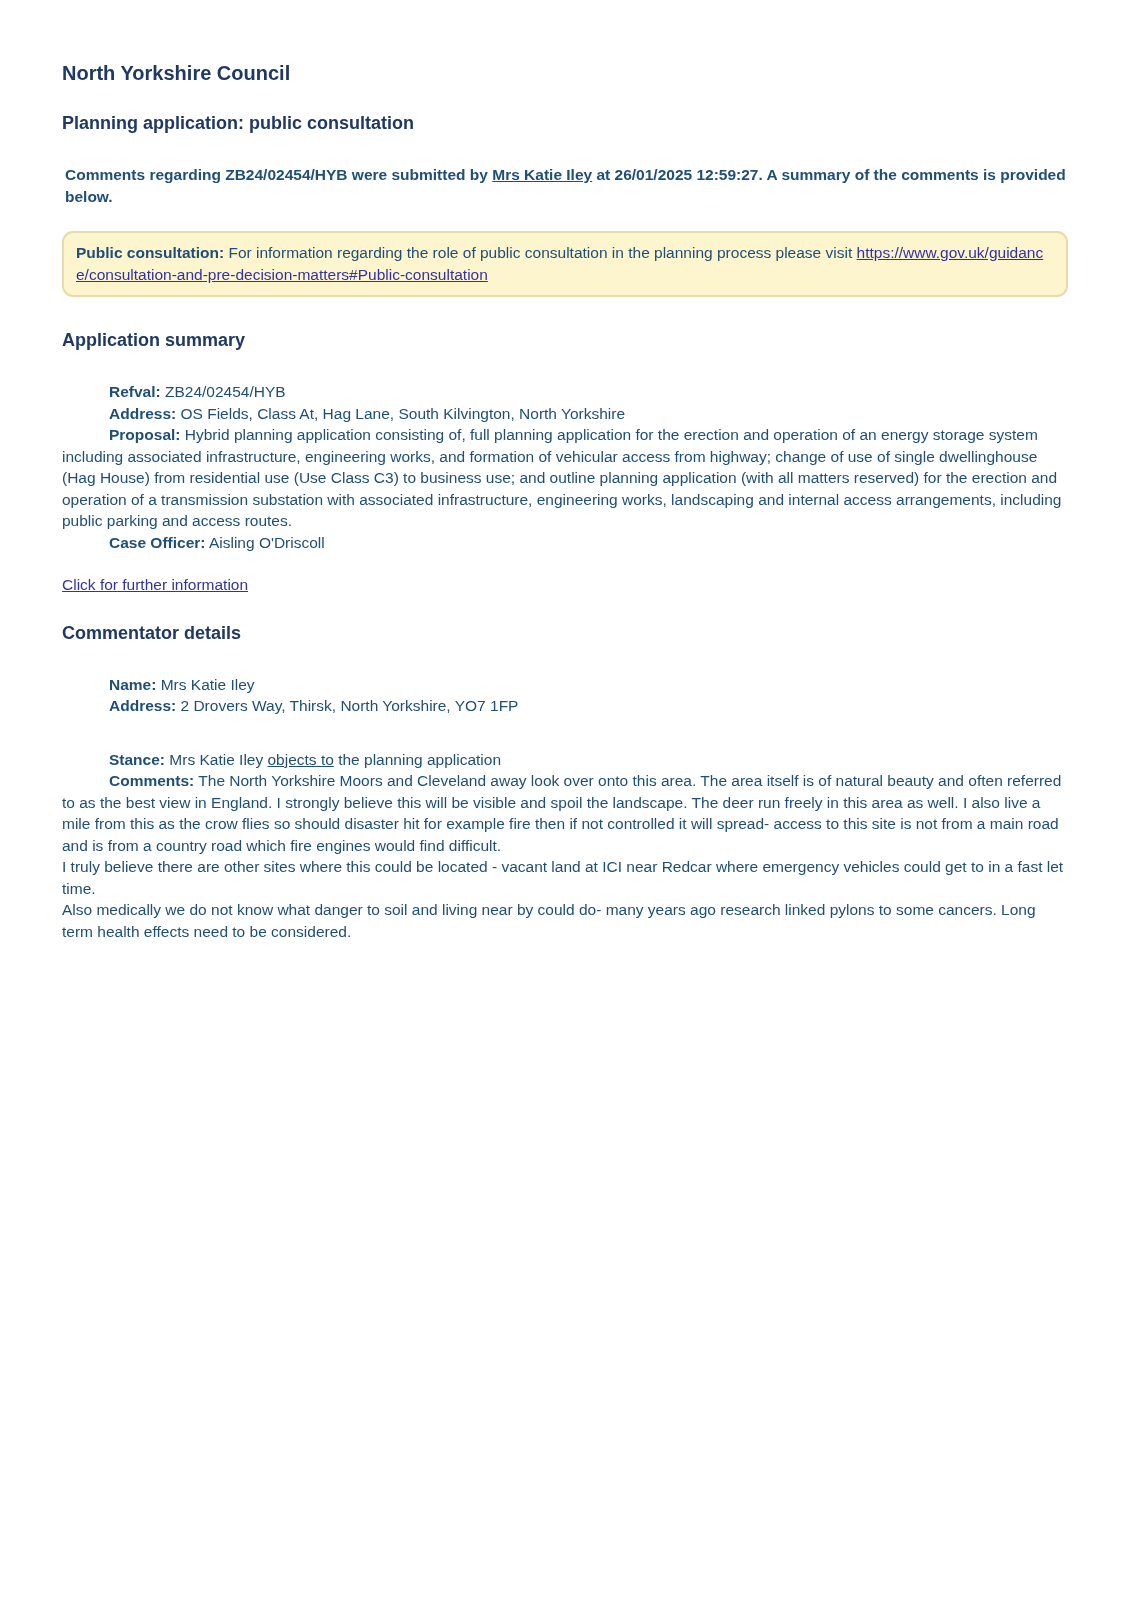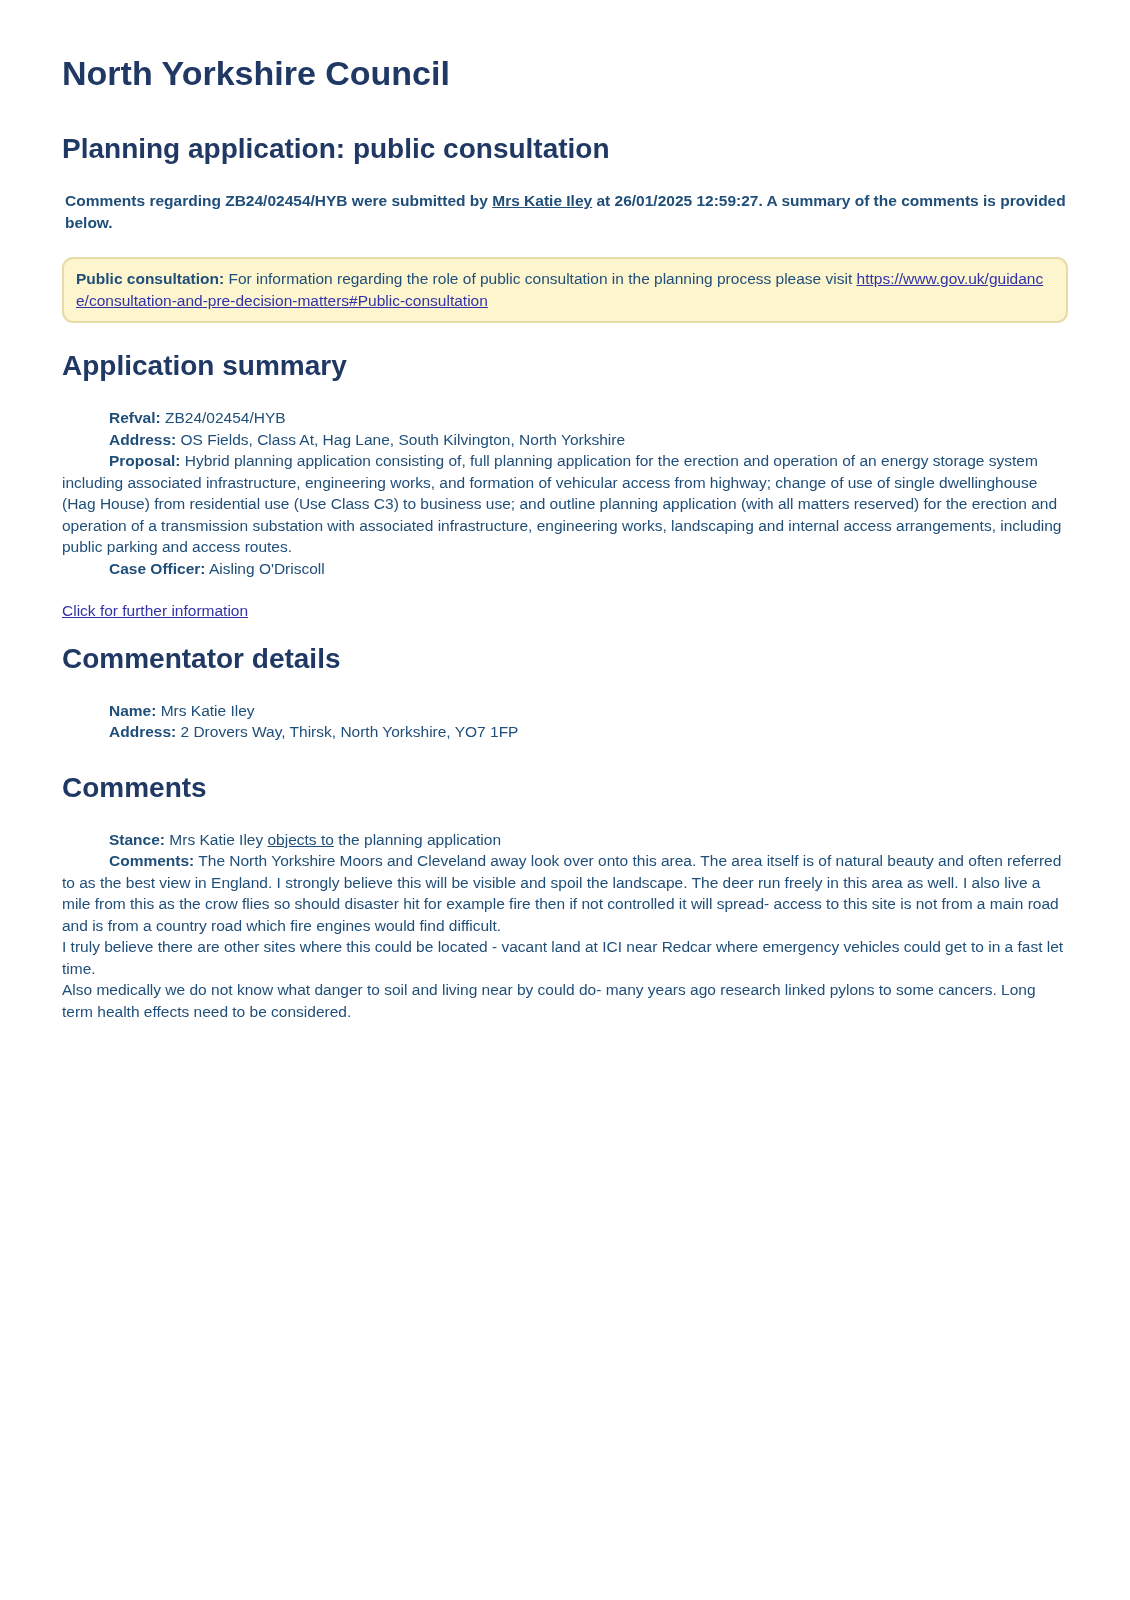--- a/index.html
+++ b/index.html
@@ -16,28 +16,28 @@
     height:1600px;
     background:#ffffff;
     padding:50px 62px 40px 62px;
     font-family:"Liberation Sans","DejaVu Sans",sans-serif;
     color:var(--body);
     font-size:15.5px;
     line-height:21.5px;
     overflow:hidden;
   }
   h1.doc-title{
-    font-size:34px;
+    font-size:20px;
     line-height:34px;
     font-weight:700;
     color:var(--heading);
-    margin:6px 0 46px 0;
+    margin:6px 0 20px 0;
   }
   h2.section-heading{
-    font-size:28px;
+    font-size:18px;
     line-height:26px;
     font-weight:700;
     color:var(--heading);
     margin:0 0 28px 0;
   }
   p{margin:0;}
   .intro{
     font-weight:700;
     margin:0 0 24px 3px;
   }
@@ -95,21 +95,20 @@
 
   <p class="link-row"><a class="ext-link">Click for further information</a></p>
 
   <h2 class="section-heading">Commentator details</h2>
 
   <div class="fields section">
     <p><span class="label">Name:</span><span> Mrs Katie Iley</span></p>
     <p><span class="label">Address:</span><span> 2 Drovers Way, Thirsk, North Yorkshire, YO7 1FP</span></p>
   </div>
 
-  <h2 class="section-heading">Comments</h2>
 
   <div class="fields">
     <p><span class="label">Stance:</span><span> Mrs Katie Iley </span><span class="u">objects to</span><span> the planning application</span></p>
     <p><span class="label">Comments:</span><span> The North Yorkshire Moors and Cleveland away look over onto this area. The area itself is of natural beauty and often referred to as the best view in England. I strongly believe this will be visible and spoil the landscape. The deer run freely in this area as well. I also live a mile from this as the crow flies so should disaster hit for example fire then if not controlled it will spread- access to this site is not from a main road and is from a country road which fire engines would find difficult.</span></p>
     <p>I truly believe there are other sites where this could be located - vacant land at ICI near Redcar where emergency vehicles could get to in a fast let time.</p>
     <p>Also medically we do not know what danger to soil and living near by could do- many years ago research linked pylons to some cancers. Long term health effects need to be considered.</p>
   </div>
 
 </div>
 

